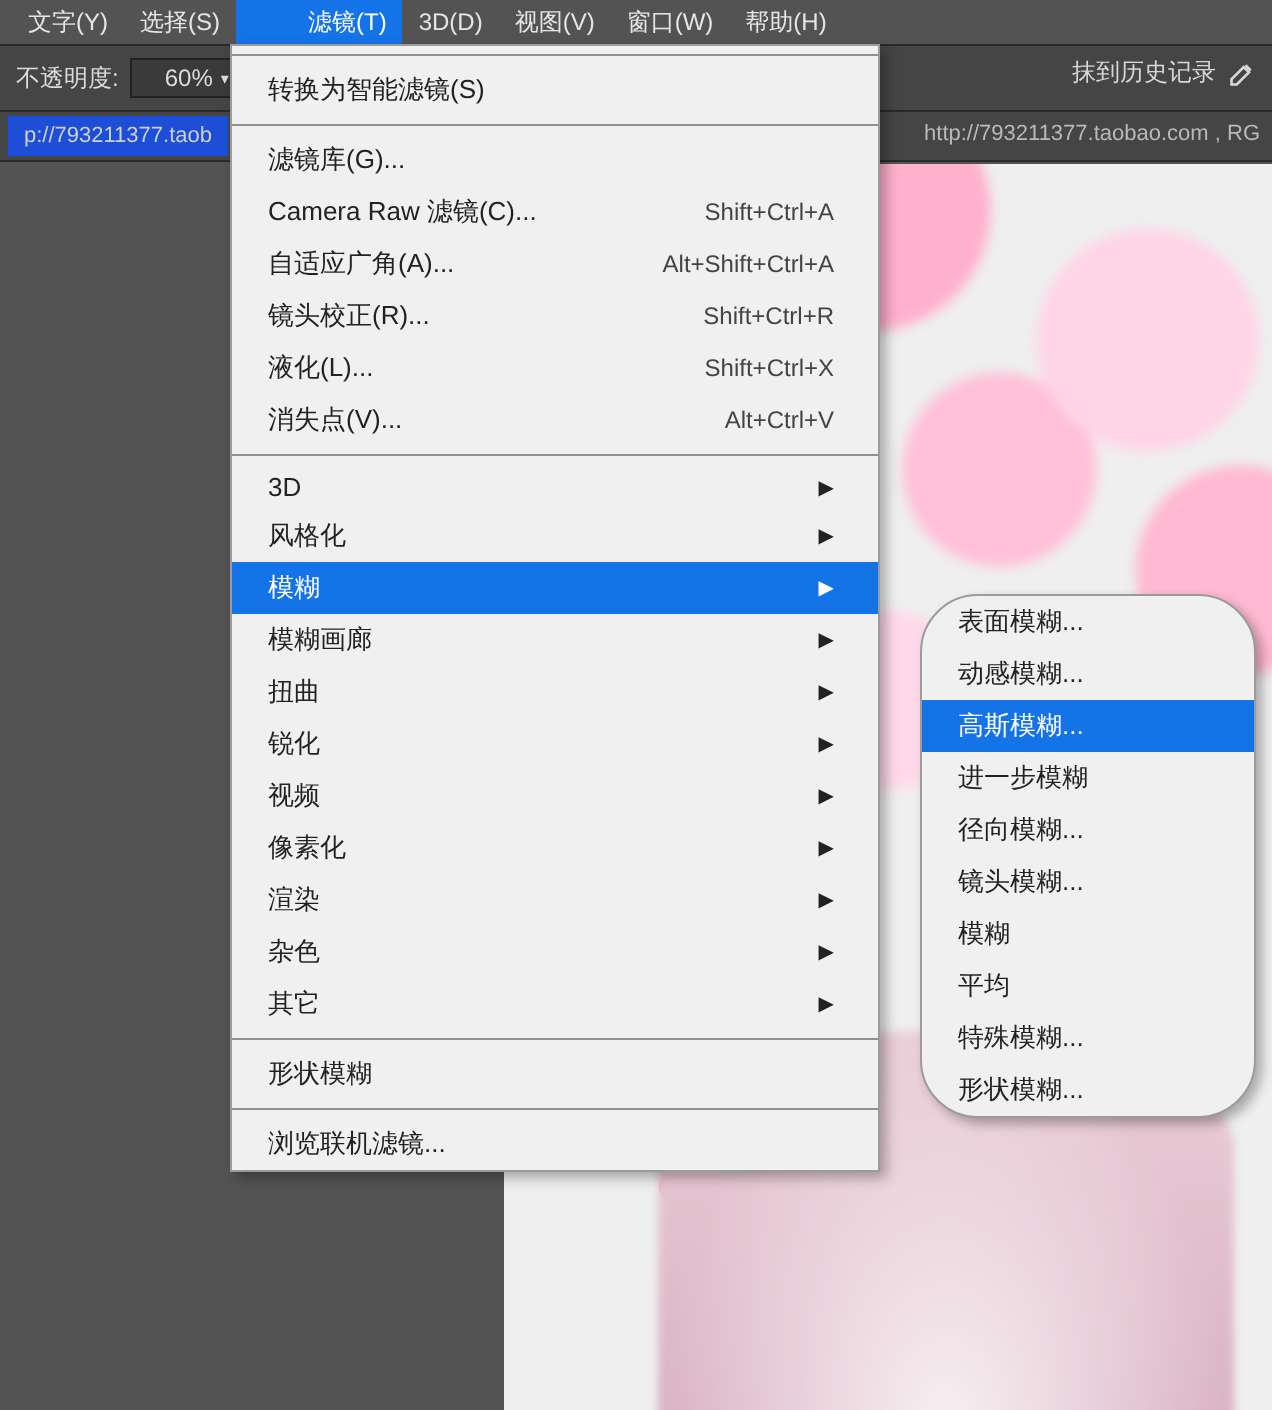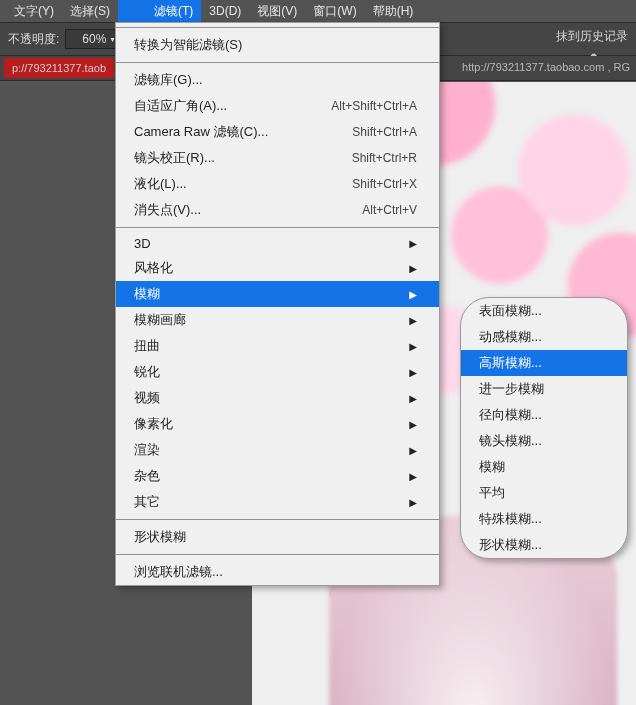--- a/index.html
+++ b/index.html
@@ -5,22 +5,22 @@
 * { margin: 0; padding: 0; box-sizing: border-box; font-family: "Microsoft YaHei", "SimSun", Arial, sans-serif; }
 body { background: #535353; width: 636px; height: 705px; overflow: hidden; position: relative; }
 .menubar { background: #535353; height: 22px; display: flex; align-items: center; padding-left: 6px; color: #e5e5e5; font-size: 12px; }
 .menubar-item { padding: 3px 8px; cursor: default; }
 .menubar-item.active { background: #1473e6; color: #fff; padding-left: 36px; }
 .toolbar { background: #454545; height: 34px; display: flex; align-items: center; padding-left: 8px; color: #dcdcdc; font-size: 12px; border-top:1px solid #2a2a2a; border-bottom:1px solid #2a2a2a;}
 .opacity-label { margin-right: 6px; }
 .opacity-val { background:#3a3a3a; padding:2px 16px; border:1px solid #222; display:flex; align-items:center; gap:4px;}
 .opacity-caret{font-size:8px;}
 .docbar { background:#454545; height:25px; display:flex; align-items:center; color:#b9b9b9; font-size:11px; padding-left:4px; border-bottom:1px solid #2a2a2a;}
-.doctab { padding:4px 8px; background:#b91c1c; color:#cfcfcf;}
-.rightlabels{position:absolute; right:8px; top:28px; color:#d7d7d7; font-size:12px; display:flex; align-items:center; gap:6px;flex-direction:column;}
+.doctab { padding:4px 8px; background:#1d4ed8; color:#cfcfcf;}
+.rightlabels{position:absolute; right:8px; top:28px; color:#d7d7d7; font-size:12px; display:flex; align-items:center; gap:6px;}
 .edit-icon{width:14px;height:14px;stroke:#d7d7d7;stroke-width:1.5;fill:none;}
 .doctab-right{position:absolute; right:0; top:56px; background:#454545; color:#b9b9b9; font-size:11px; padding:5px 6px;}
 .canvaswrap{position:absolute; left:252px; top:82px; width:384px; height:623px; background:#efefef;}
 .canvas-img{position:absolute; inset:0;}
 .sep { height:1px; background:#8f8f8f; margin:4px 0; }
 .menu { position:absolute; background:#f0f0f0; border:1px solid #9b9b9b; box-shadow:3px 3px 6px rgba(0,0,0,.3); font-size:13px; color:#222; }
 .menu-main { left:115px; top:22px; width:325px; }
 .menu-item { display:flex; justify-content:space-between; align-items:center; padding:4px 22px 4px 18px; cursor:default; position:relative;}
 .menu-item.highlight { background:#1473e6; color:#fff; }
 .menu-item .arrow { font-size:10px; margin-left:8px;}
@@ -91,28 +91,28 @@
 <div class="menu menu-main" id="menu-main">
     <div class="sep"></div>
     <div class="menu-item">
       <span>转换为智能滤镜(S)</span>
     </div>
     <div class="sep"></div>
     <div class="menu-item">
       <span>滤镜库(G)...</span>
     </div>
     <div class="menu-item">
+      <span>Camera Raw 滤镜(C)...</span>
+      <span class="shortcut">Shift+Ctrl+A</span>
+    </div>
+    <div class="menu-item">
       <span>自适应广角(A)...</span>
       <span class="shortcut">Alt+Shift+Ctrl+A</span>
     </div>
     <div class="menu-item">
-      <span>Camera Raw 滤镜(C)...</span>
-      <span class="shortcut">Shift+Ctrl+A</span>
-    </div>
-    <div class="menu-item">
       <span>镜头校正(R)...</span>
       <span class="shortcut">Shift+Ctrl+R</span>
     </div>
     <div class="menu-item">
       <span>液化(L)...</span>
       <span class="shortcut">Shift+Ctrl+X</span>
     </div>
     <div class="menu-item">
       <span>消失点(V)...</span>
       <span class="shortcut">Alt+Ctrl+V</span>

